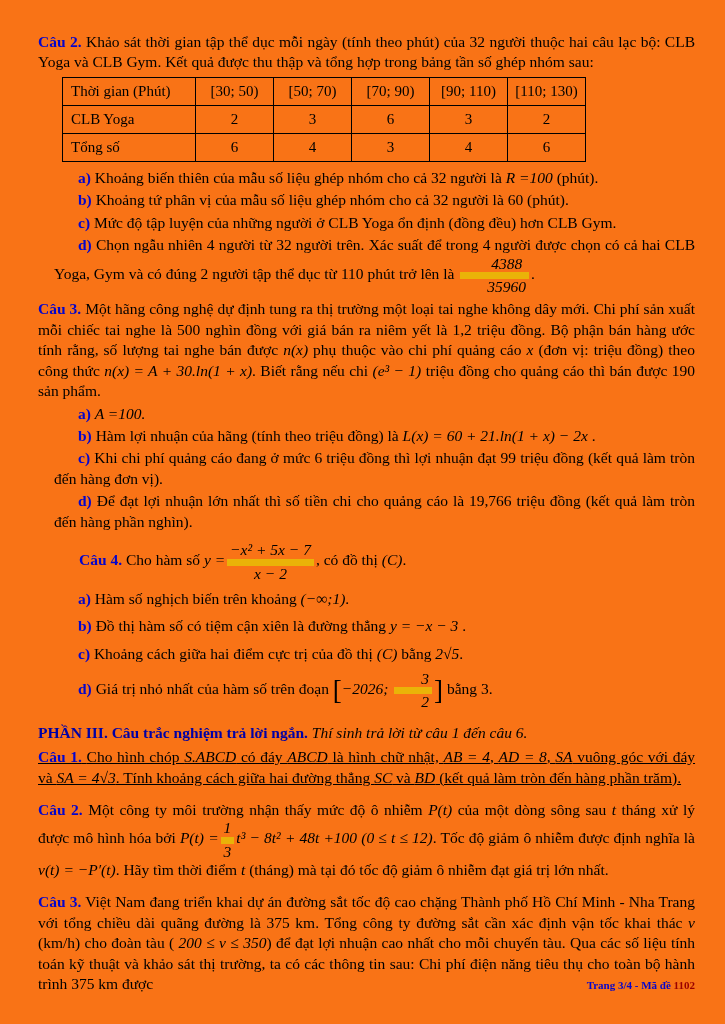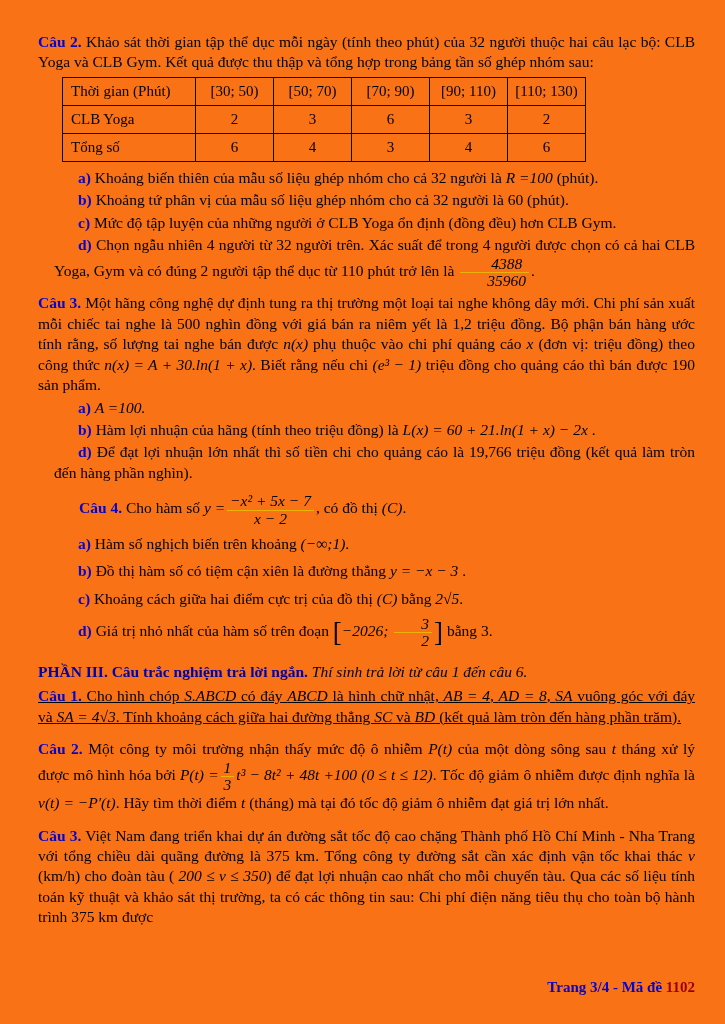--- a/index.html
+++ b/index.html
@@ -7,32 +7,32 @@
         font-family:"Liberation Serif","DejaVu Serif",serif;color:#000;}
   .content{position:absolute;left:38px;top:28px;width:657px;font-size:15.5px;line-height:1.32;text-align:justify;}
   p{margin:0;}
   .qpara{margin-top:4px;}
   .qlabel{color:#0505cc;font-weight:bold;}
   .ilabel{color:#0505cc;font-weight:bold;}
   .item{text-indent:24px;margin-top:2px;margin-left:16px;}
   .item-sp{margin-top:7px;}
   .math{font-style:italic;}
   .frac{display:inline-block;vertical-align:middle;text-align:center;line-height:1.05;font-style:italic;padding:0 2px;}
-  .frac .num{display:block;border-bottom:1px solid #eab308;padding:0 3px;}
+  .frac .num{display:block;border-bottom:7px solid #eab308;padding:0 3px;}
   .frac .den{display:block;padding:0 3px;}
   .bigb{font-size:27px;font-style:normal;vertical-align:middle;line-height:1;font-weight:400;}
   .freq-table{border-collapse:collapse;margin:4px 0 6px 24px;font-size:15px;line-height:1.15;}
   .freq-table td{border:1px solid #000;height:25px;text-align:center;padding:1px 6px;}
   .freq-table td.rowhead{text-align:left;width:118px;padding-left:8px;}
   .freq-table td.val{width:65px;}
   .p3head{margin-top:12px;}
   .phead{color:#0000a6;font-weight:bold;}
   .pital{font-style:italic;}
   .p3para{margin-top:12px;}
-  .footer{position:absolute;top:979px;right:30px;font-size:15px;font-weight:bold;color:#0505cc;}
+  .footer{position:absolute;top:979px;right:30px;font-size:11px;font-weight:bold;color:#0505cc;}
   .footer .code{color:#990000;}
 </style>
 </head>
 <body>
 
 <div class="page">
   <div class="content">
 
     <p class="qpara">
       <span class="qlabel">Câu 2.</span>
@@ -91,20 +91,24 @@
     </p>
     <p class="item">
       <span class="ilabel">a)</span>
       <span class="math">A =100.</span>
     </p>
     <p class="item">
       <span class="ilabel">b)</span>
       <span>Hàm lợi nhuận của hãng (tính theo triệu đồng) là </span><span class="math">L(x) = 60 + 21.ln(1 + x) − 2x</span><span> .</span>
     </p>
     <p class="item">
+      <span class="ilabel">c)</span>
+      <span>Khi chi phí quảng cáo đang ở mức 6 triệu đồng thì lợi nhuận đạt 99 triệu đồng (kết quả làm tròn đến hàng đơn vị).</span>
+    </p>
+    <p class="item">
       <span class="ilabel">d)</span>
       <span>Để đạt lợi nhuận lớn nhất thì số tiền chi cho quảng cáo là 19,766 triệu đồng (kết quả làm tròn đến hàng phần nghìn).</span>
     </p>
 
     <p class="qpara" style="margin-top:10px;margin-left:41px;">
       <span class="qlabel">Câu 4.</span>
       <span>Cho hàm số </span><span class="math">y =</span><span class="frac"><span class="num">−x² + 5x − 7</span><span class="den">x − 2</span></span><span>, có đồ thị </span><span class="math">(C)</span><span>.</span>
     </p>
     <p class="item item-sp">
       <span class="ilabel">a)</span>

